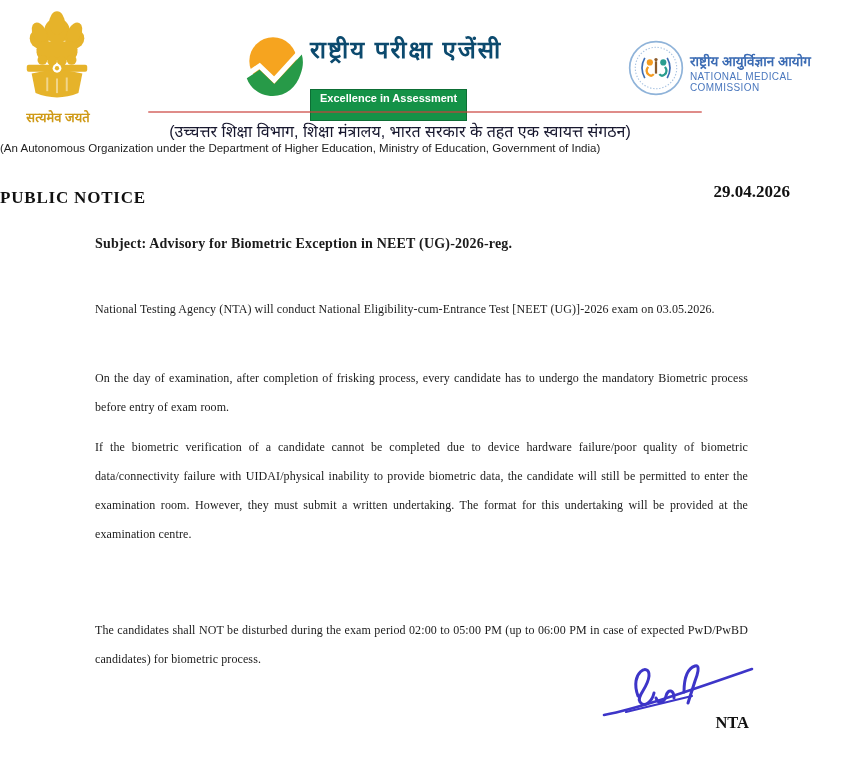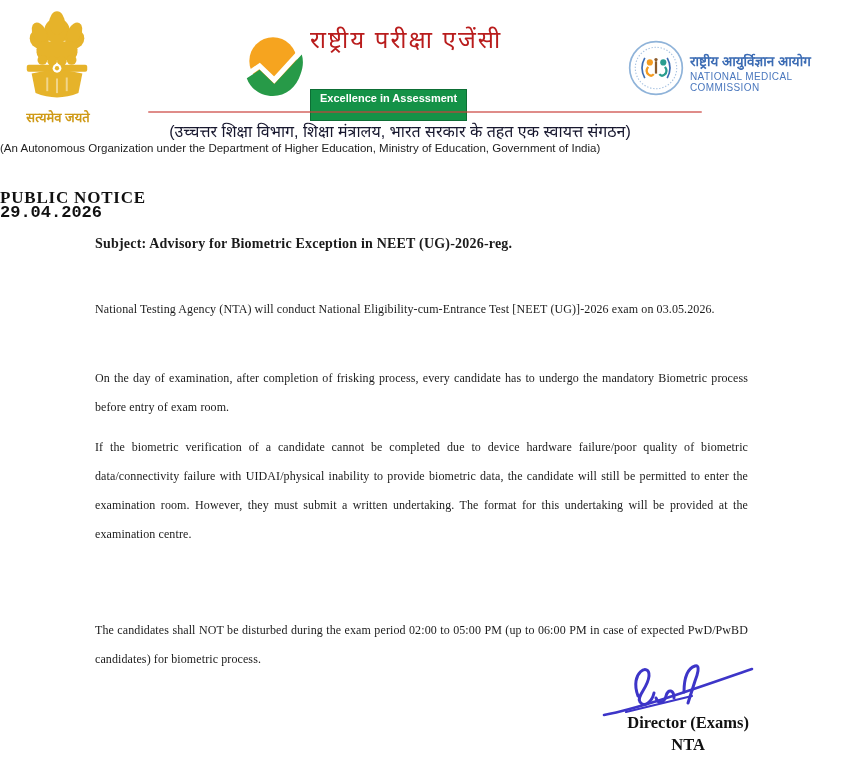--- a/index.html
+++ b/index.html
@@ -5,42 +5,42 @@
   html,body{margin:0;padding:0;background:#ffffff;}
   .page{position:relative;width:845px;height:765px;background:#ffffff;overflow:hidden;
         font-family:"Liberation Serif",serif;color:#1b1b1b;}
   .abs{position:absolute;}
 
   
   .emblem{left:18px;top:8px;width:78px;height:100px;}
   .motto{left:6px;top:108px;width:104px;text-align:center;font-family:"Liberation Sans",sans-serif;
          font-size:13px;font-weight:bold;color:#cf9a17;}
   .nta-logo{left:241px;top:33px;width:64px;height:66px;}
-  .nta-hi{left:310px;top:22px;font-family:"Liberation Sans",sans-serif;font-size:24px;
-          font-weight:normal;color:#b91c1c;letter-spacing:2px;}
+  .nta-hi{left:310px;top:32px;font-family:"Liberation Sans",sans-serif;font-size:24px;
+          font-weight:bold;color:#0c4a6e;letter-spacing:2px;}
   .nta-en{left:310px;top:55px;font-family:"Liberation Sans",sans-serif;font-size:27px;
           font-weight:bold;color:#1c1c95;letter-spacing:0.3px;}
   .banner{left:310px;top:89px;background:#149247;border:1px solid #0d6e35;color:#ffffff;
           font-family:"Liberation Sans",sans-serif;font-size:11px;font-weight:bold;
           padding:2px 9px 16px 9px;}
   .nmc-seal{left:628px;top:40px;width:56px;height:56px;}
   .nmc-hi{left:690px;top:52px;font-family:"Liberation Sans",sans-serif;font-size:13.5px;
           color:#3c6cb4;font-weight:bold;}
   .nmc-en{left:690px;top:71px;font-family:"Liberation Sans",sans-serif;font-size:10px;
           color:#4a77bd;letter-spacing:0.4px;}
   .red-line{left:148px;top:111px;width:554px;height:2px;background:#c9403a;opacity:.6;border-radius:2px;}
 
   .org-hi{left:0px;top:120px;width:800px;text-align:center;font-family:"Liberation Sans",sans-serif;
           font-size:16px;color:#17172e;}
   .org-en{left:0px;top:142px;width:800px;text-align:left;font-family:"Liberation Sans",sans-serif;
           font-size:11.5px;color:#222222;}
 
   .notice-title{left:0px;top:188px;width:790px;text-align:left;font-size:17px;font-weight:bold;
           letter-spacing:0.8px;color:#111;}
-  .notice-date{left:0px;top:203px;width:790px;text-align:left;font-size:17px;font-weight:bold;color:#111;font-family:Liberation Mono, monospace;}
+  .notice-date{left:0px;top:182px;width:790px;text-align:right;font-size:17px;font-weight:bold;color:#111;}
 
   
   .subject{left:95px;top:236px;width:655px;font-size:14px;font-weight:bold;letter-spacing:0.2px;}
   .para{left:95px;width:653px;font-size:12px;line-height:29px;text-align:justify;letter-spacing:0.1px;}
   .p1{top:295px;}
   .p2{top:364px;}
   .p3{top:433px;}
   .p4{top:616px;}
 
   
@@ -120,17 +120,16 @@
     <g stroke="#3d35c8" stroke-width="3" fill="none" stroke-linecap="round" stroke-linejoin="round">
       <path d="M38,36 C29,12 50,2 49,16 C48,28 36,36 40,42 C44,48 52,42 54,33"></path>
       <path d="M56,38 c2,6 8,6 10,-2 c2,-8 8,-6 8,2"></path>
       <path d="M84,32 c0,-16 5,-24 11,-26 c6,-2 2,10 0,15 l-7,22"></path>
       <path d="M4,55 C45,47 105,25 152,9" stroke-width="2.6"></path>
       <path d="M26,52 L92,36" stroke-width="2.2"></path>
     </g>
   </svg>
 
   <div class="abs sig-block">
-    <div>Director (Exams)</div>
     <div>NTA</div>
   </div>
 
 </div>
 
 </body></html>

